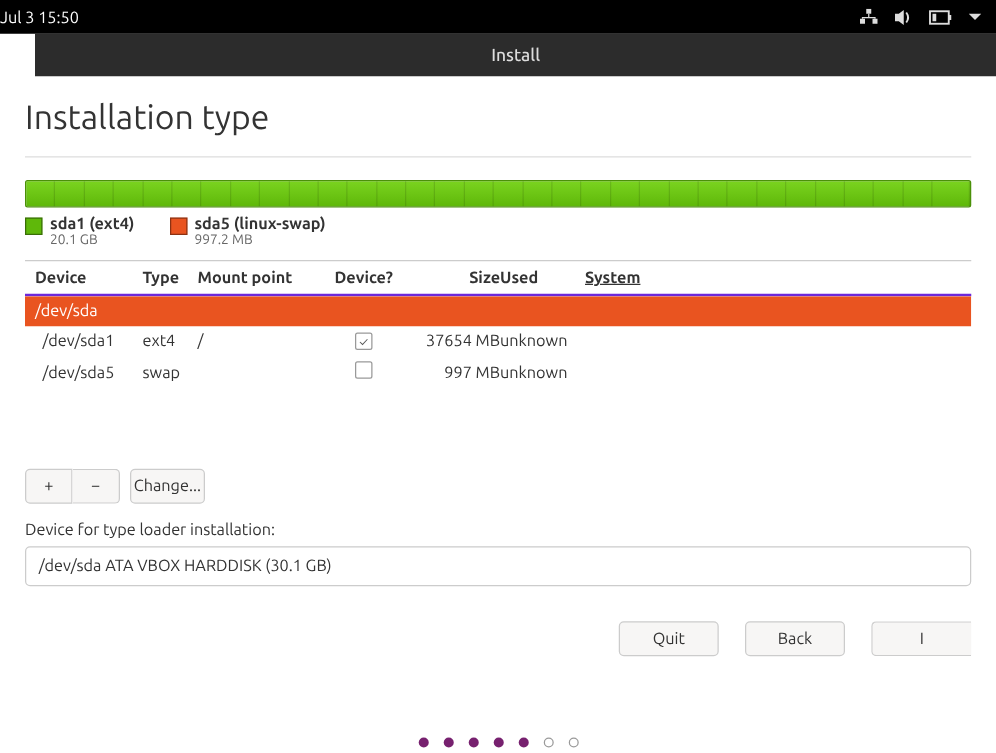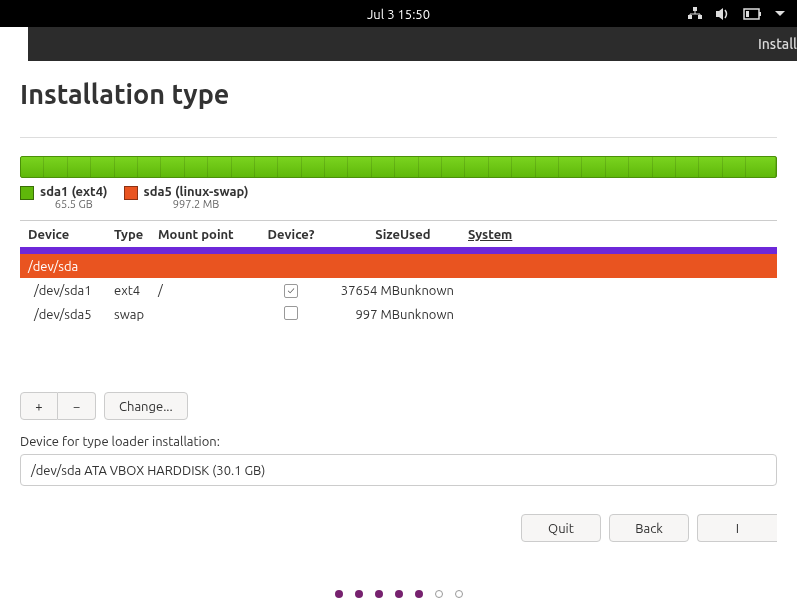--- a/index.html
+++ b/index.html
@@ -1,66 +1,66 @@
 <!DOCTYPE html>
 <html><head>
   <meta charset="utf-8">
   <style>
     * { margin: 0; padding: 0; box-sizing: border-box; font-family: Ubuntu, "Segoe UI", sans-serif; }
     body { background: #fff; width: 797px; height: 602px; overflow: hidden; position: relative; }
     
-    .topbar { background: #000; color: #fff; height: 27px; display: flex; align-items: center; justify-content: center; position: relative; font-size: 13px; }
+    .topbar { background: #000; color: #fff; height: 27px; display: flex; align-items: center; justify-content: flex-start; position: relative; font-size: 13px; }
     .topbar-right { position: absolute; right: 12px; display: flex; gap: 12px; align-items: center; }
     .topbar-right svg { fill: #ddd; }
     
-    .titlebar { background: #2c2c2c; color: #ddd; height: 34px; display: flex; align-items: center; justify-content: flex-end; font-size: 14px; font-weight: 500; margin-left: 28px; }
+    .titlebar { background: #2c2c2c; color: #ddd; height: 34px; display: flex; align-items: center; justify-content: center; font-size: 14px; font-weight: 500; margin-left: 28px; }
     
     .content { padding: 18px 20px 0 20px; }
-    .page-title { font-size: 27px; font-weight: 700; color: #333; margin-bottom: 28px; }
+    .page-title { font-size: 27px; font-weight: 400; color: #333; margin-bottom: 16px; }
     
     .hr { border: none; border-top: 1px solid #ddd; margin-bottom: 18px; }
     
     .usage-bar { height: 22px; background: linear-gradient(#7ad31f, #5fb80a); border: 1px solid #4a9008; border-radius: 2px; position: relative; display: flex; }
     .usage-seg { border-right: 1px solid rgba(0,0,0,0.12); height: 100%; }
     
-    .legend { display: flex; gap: 16px; margin-top: 6px; font-size: 13px; text-align: center; }
+    .legend { display: flex; gap: 28px; margin-top: 6px; font-size: 13px; }
     .legend-item { display: flex; gap: 6px; align-items: flex-start; }
     .legend-swatch { width: 14px; height: 14px; border: 1px solid rgba(0,0,0,0.4); margin-top: 2px; }
     .legend-text { display: flex; flex-direction: column; }
     .legend-name { font-weight: bold; color: #333; }
     .legend-size { font-size: 11px; color: #666; }
     
     .part-table { margin-top: 10px; border-top: 1px solid #ccc; }
-    .pt-head { display: flex; padding: 6px 4px; font-size: 13px; font-weight: bold; color: #333; border-bottom: 7px solid #6d28d9; }
+    .pt-head { display: flex; padding: 6px 4px; font-size: 13px; font-weight: bold; color: #333; border-bottom: 2px solid #6d28d9; }
     .pt-row { display: flex; padding: 4px 4px; font-size: 13px; color: #333; align-items: center; min-height: 24px; }
     .pt-row.selected { background: #e95420; color: #fff; }
     .c-dev { width: 90px; padding-left: 4px; }
     .c-type { width: 44px; }
     .c-mount { width: 100px; }
     .c-format { width: 66px; text-align: center; }
     .c-size { width: 76px; text-align: right; }
     .c-used { width: 68px; }
     .c-system { flex: 1; text-decoration: underline; }
     .part-body { height: 130px; overflow-y: auto; }
     .chk { width: 14px; height: 14px; border: 1px solid #999; border-radius: 2px; display: inline-flex; align-items: center; justify-content: center; font-size: 10px; color: #555; background: #fff; }
     .chk.checked::after { content: "✓"; }
     .indent { padding-left: 10px; }
     
     .toolbar { display: flex; justify-content: space-between; margin-top: 8px; }
     .tb-left { display: flex; }
-    .btn { border: 1px solid #ccc; background: #f7f6f5; padding: 6px 14px; font-size: 13px; color: #333; border-radius: 4px; cursor: pointer; }
+    .btn { border: 1px solid #ccc; background: #f7f6f5; padding: 6px 2px; font-size: 13px; color: #333; border-radius: 4px; cursor: pointer; }
     .btn-sq { width: 38px; padding: 6px 0; text-align: center; border-radius: 0; }
     .tb-left .btn-sq:first-child { border-radius: 4px 0 0 4px; }
     .tb-left .btn-sq:nth-child(2) { border-left: none; border-radius: 0 4px 4px 0; }
     .tb-left .btn-change { margin-left: 8px; }
     
     .bootloader-label { margin-top: 14px; font-size: 13px; color: #333; }
     .bootloader-select { margin-top: 6px; border: 1px solid #ccc; border-radius: 4px; padding: 8px 10px; font-size: 13px; color: #333; background: #fff; }
     
-    .nav-buttons { display: flex; gap: 8px; justify-content: flex-end; margin-top: 28px; }
+    .nav-buttons { display: flex; gap: 21px; justify-content: flex-end; margin-top: 28px; }
     .nav-buttons .btn { min-width: 80px; text-align: center; }
     .btn-install { border-right: none; border-radius: 4px 0 0 4px; }
     
     .dots { position: absolute; bottom: 4px; left: 0; right: 0; display: flex; justify-content: center; gap: 12px; }
     .dot { width: 8px; height: 8px; border-radius: 50%; }
     .dot.filled { background: #77216f; }
     .dot.empty { border: 1px solid #999; }
   </style>
 </head>
 <body>
@@ -130,21 +130,21 @@
       <div class="usage-seg" style="width:3.1%"></div>
       <div class="usage-seg" style="width:3.1%"></div>
       <div class="usage-seg" style="flex:1"></div>
   </div>
 
   <div class="legend">
     <div class="legend-item">
       <div class="legend-swatch" style="background:#5fb80a"></div>
       <div class="legend-text">
         <span class="legend-name">sda1 (ext4)</span>
-        <span class="legend-size">65.5 GB</span>
+        <span class="legend-size">20.1 GB</span>
       </div>
     </div>
     <div class="legend-item">
       <div class="legend-swatch" style="background:#e95420"></div>
       <div class="legend-text">
         <span class="legend-name">sda5 (linux-swap)</span>
         <span class="legend-size">997.2 MB</span>
       </div>
     </div>
   </div>

